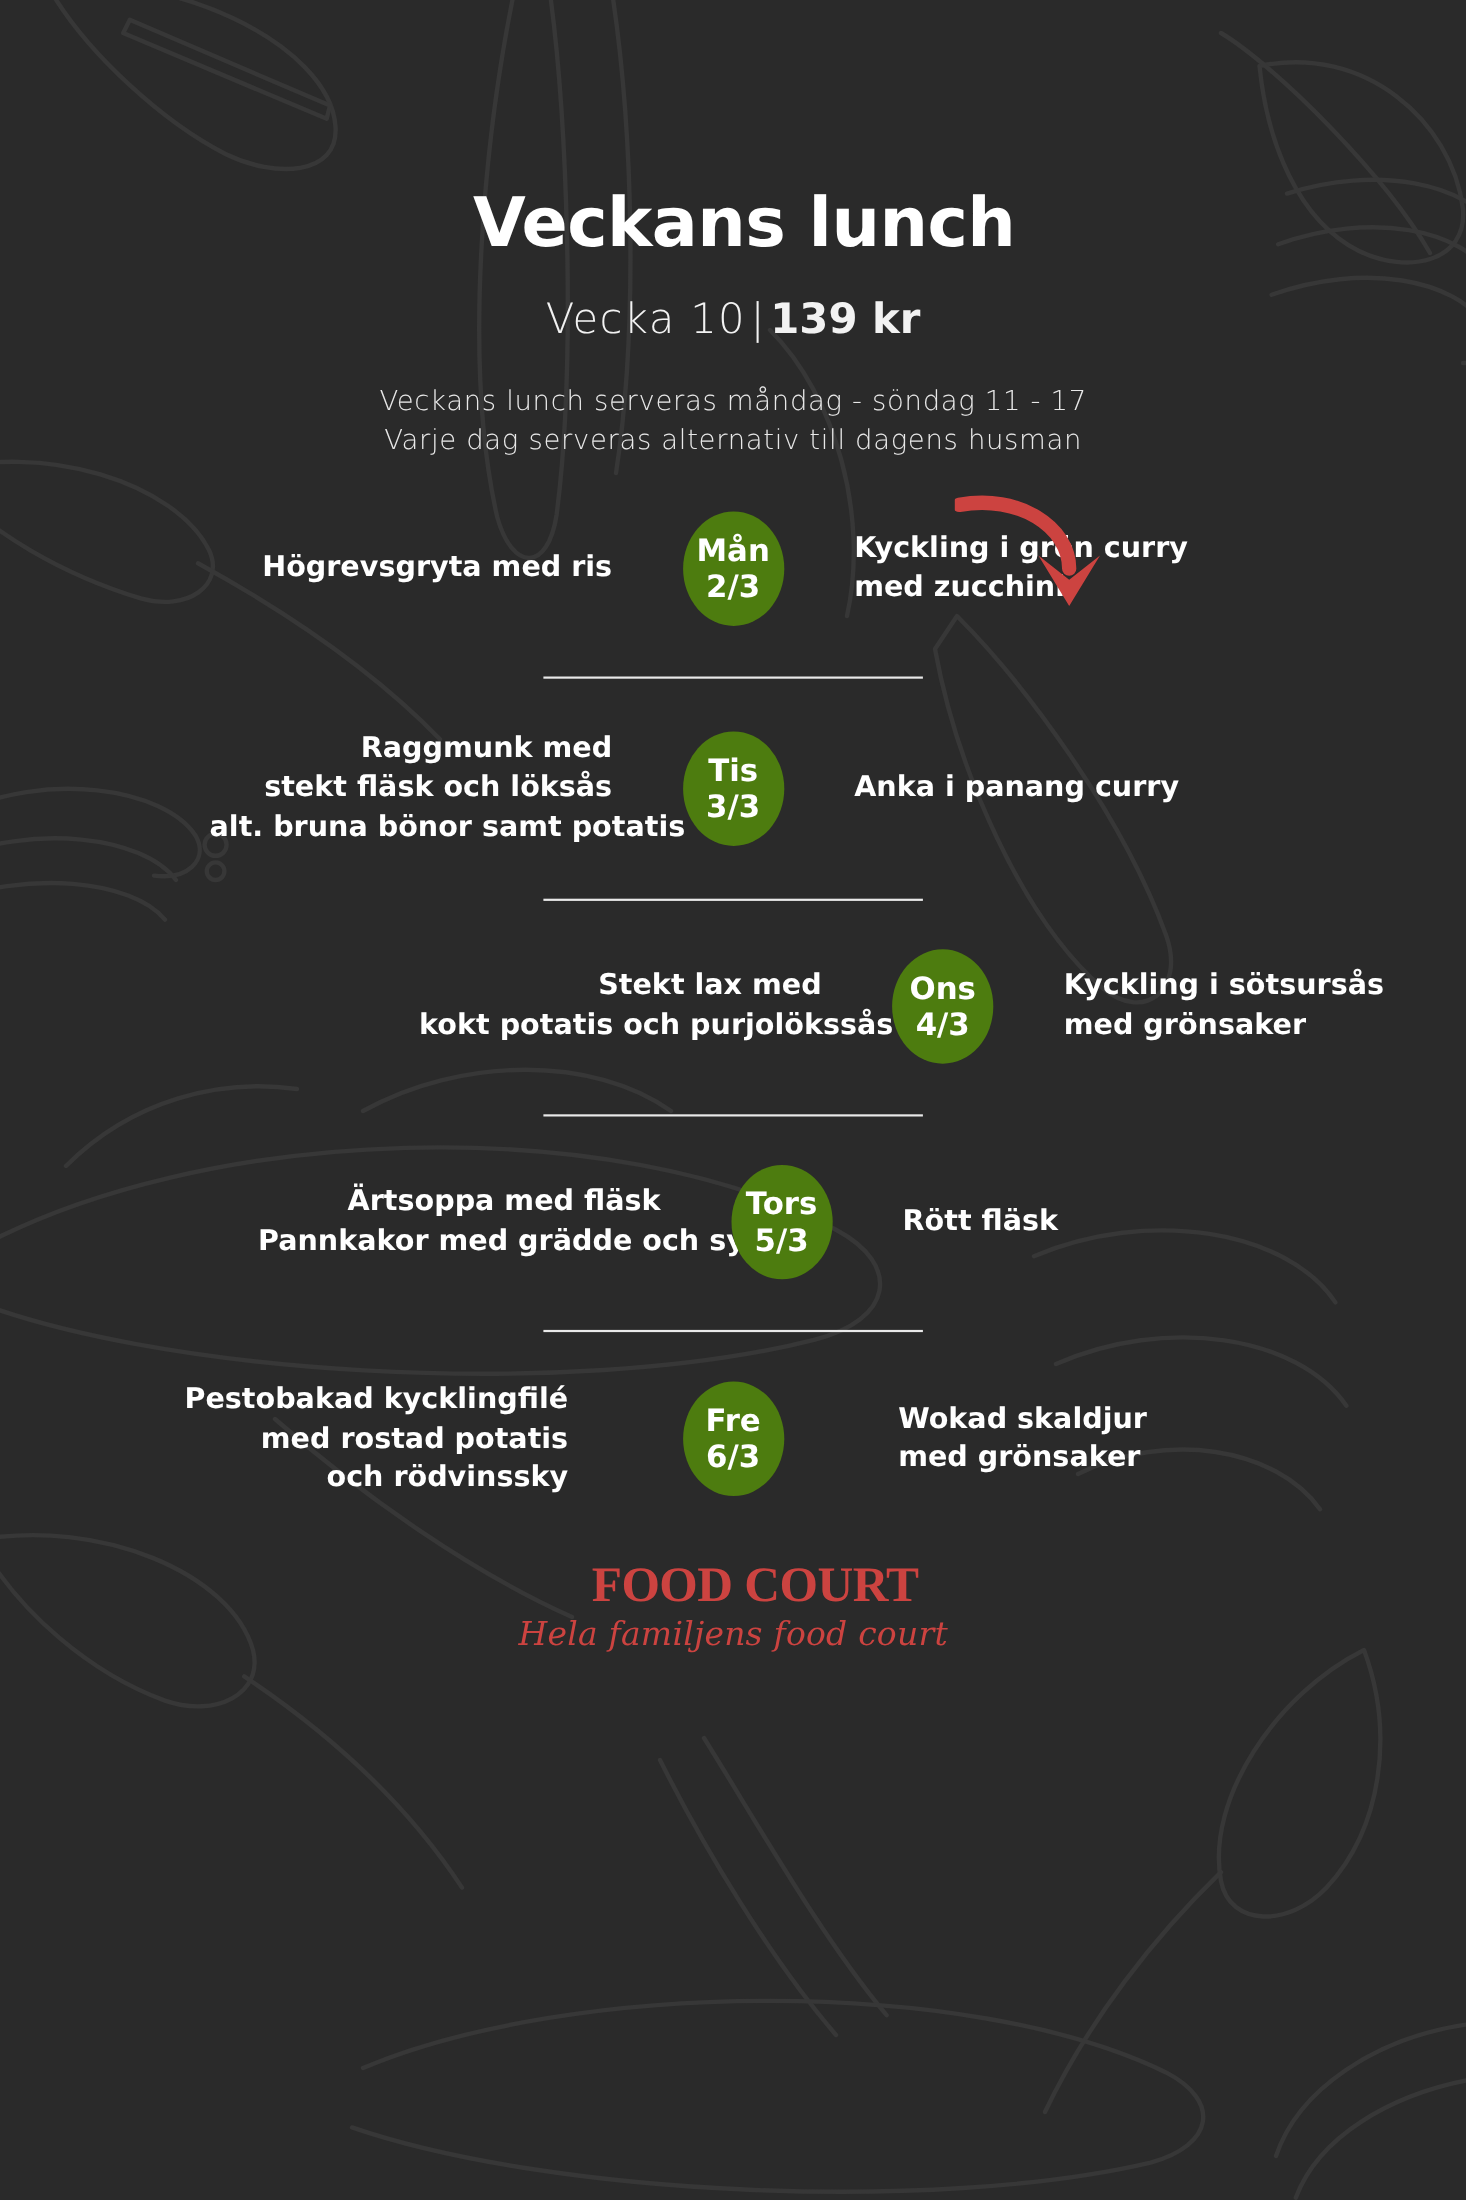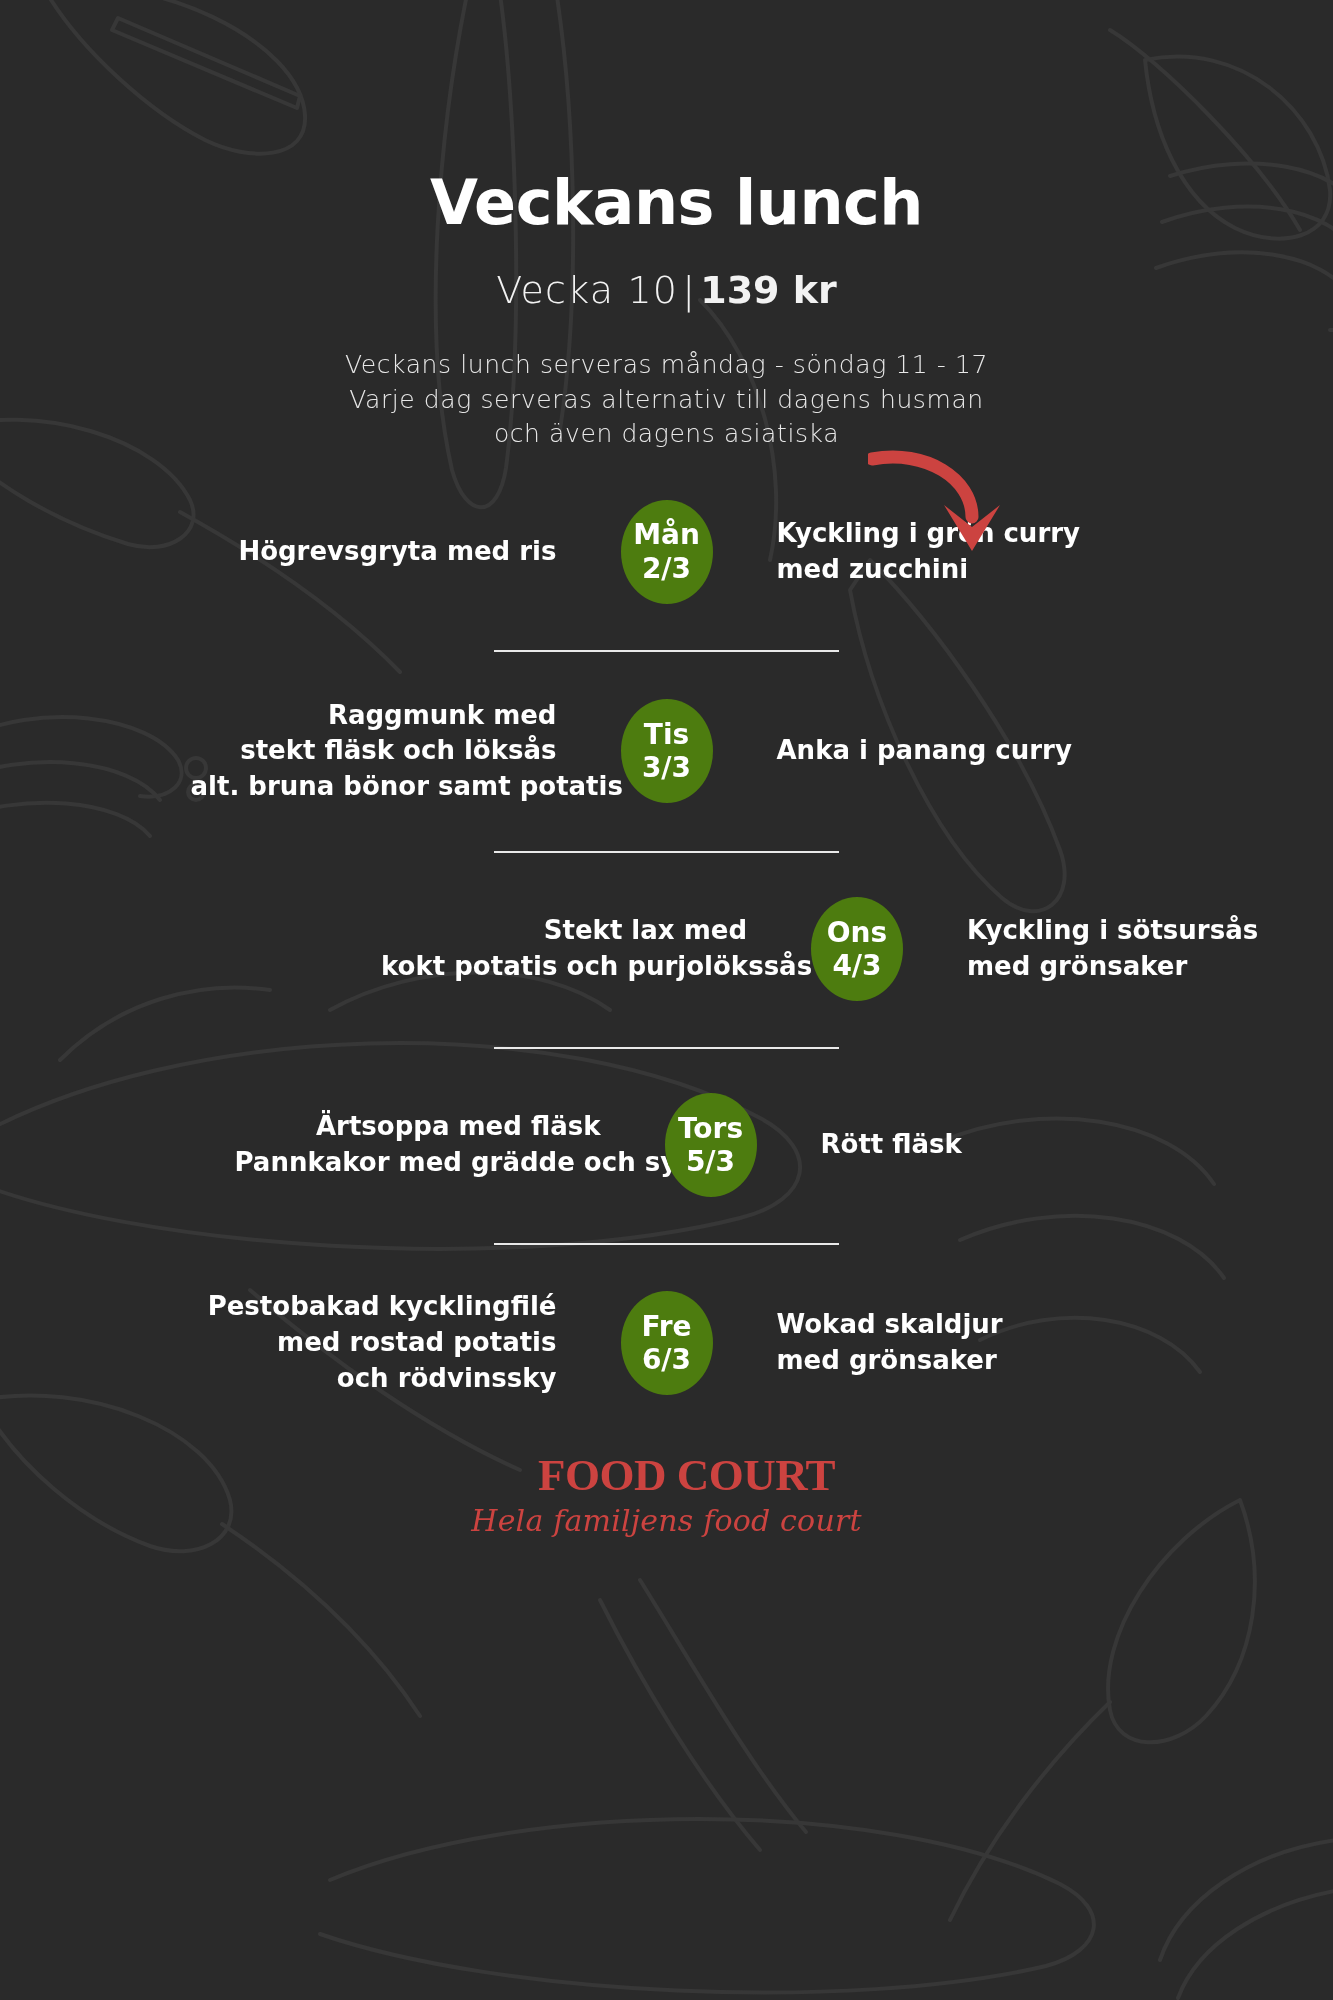--- a/index.html
+++ b/index.html
@@ -227,21 +227,20 @@
   <div class="header">
     <div class="title">Veckans lunch</div>
 
     <div class="subtitle">
       <span>Vecka 10</span><span class="sep">|</span><span class="price">139 kr</span>
     </div>
 
     <div class="intro">
       <div>Veckans lunch serveras måndag - söndag 11 - 17</div>
       <div>Varje dag serveras alternativ till dagens husman</div>
-      <div>och även dagens asiatiska</div>
     </div>
   </div>
 
   <div class="arrow-wrap">
     <svg viewBox="0 0 140 110" width="140" height="110" xmlns="http://www.w3.org/2000/svg">
       <path d="M4 16 C58 6 104 36 104 74" fill="none" stroke="#cc4340" stroke-width="13" stroke-linecap="round"></path>
       <path d="M76 62 L104 108 L132 62 L104 84 Z" fill="#cc4340"></path>
     </svg>
   </div>
 
@@ -297,21 +296,21 @@
         </div>
         <div class="badge">
           <span class="day">Tors</span>
           <span class="date">5/3</span>
         </div>
         <div class="col right">
           <div>Rött fläsk</div>
         </div>
       </div>
       <div class="divider"></div>
-      <div class="day-row" style="padding-top: 44px; padding-bottom: 0px;">
+      <div class="day-row" style="padding-top: 44px; padding-bottom: 0px; gap: 40px;">
         <div class="col left">
           <div>Pestobakad kycklingfilé</div>
           <div>med rostad potatis</div>
           <div>och rödvinssky</div>
         </div>
         <div class="badge">
           <span class="day">Fre</span>
           <span class="date">6/3</span>
         </div>
         <div class="col right">

